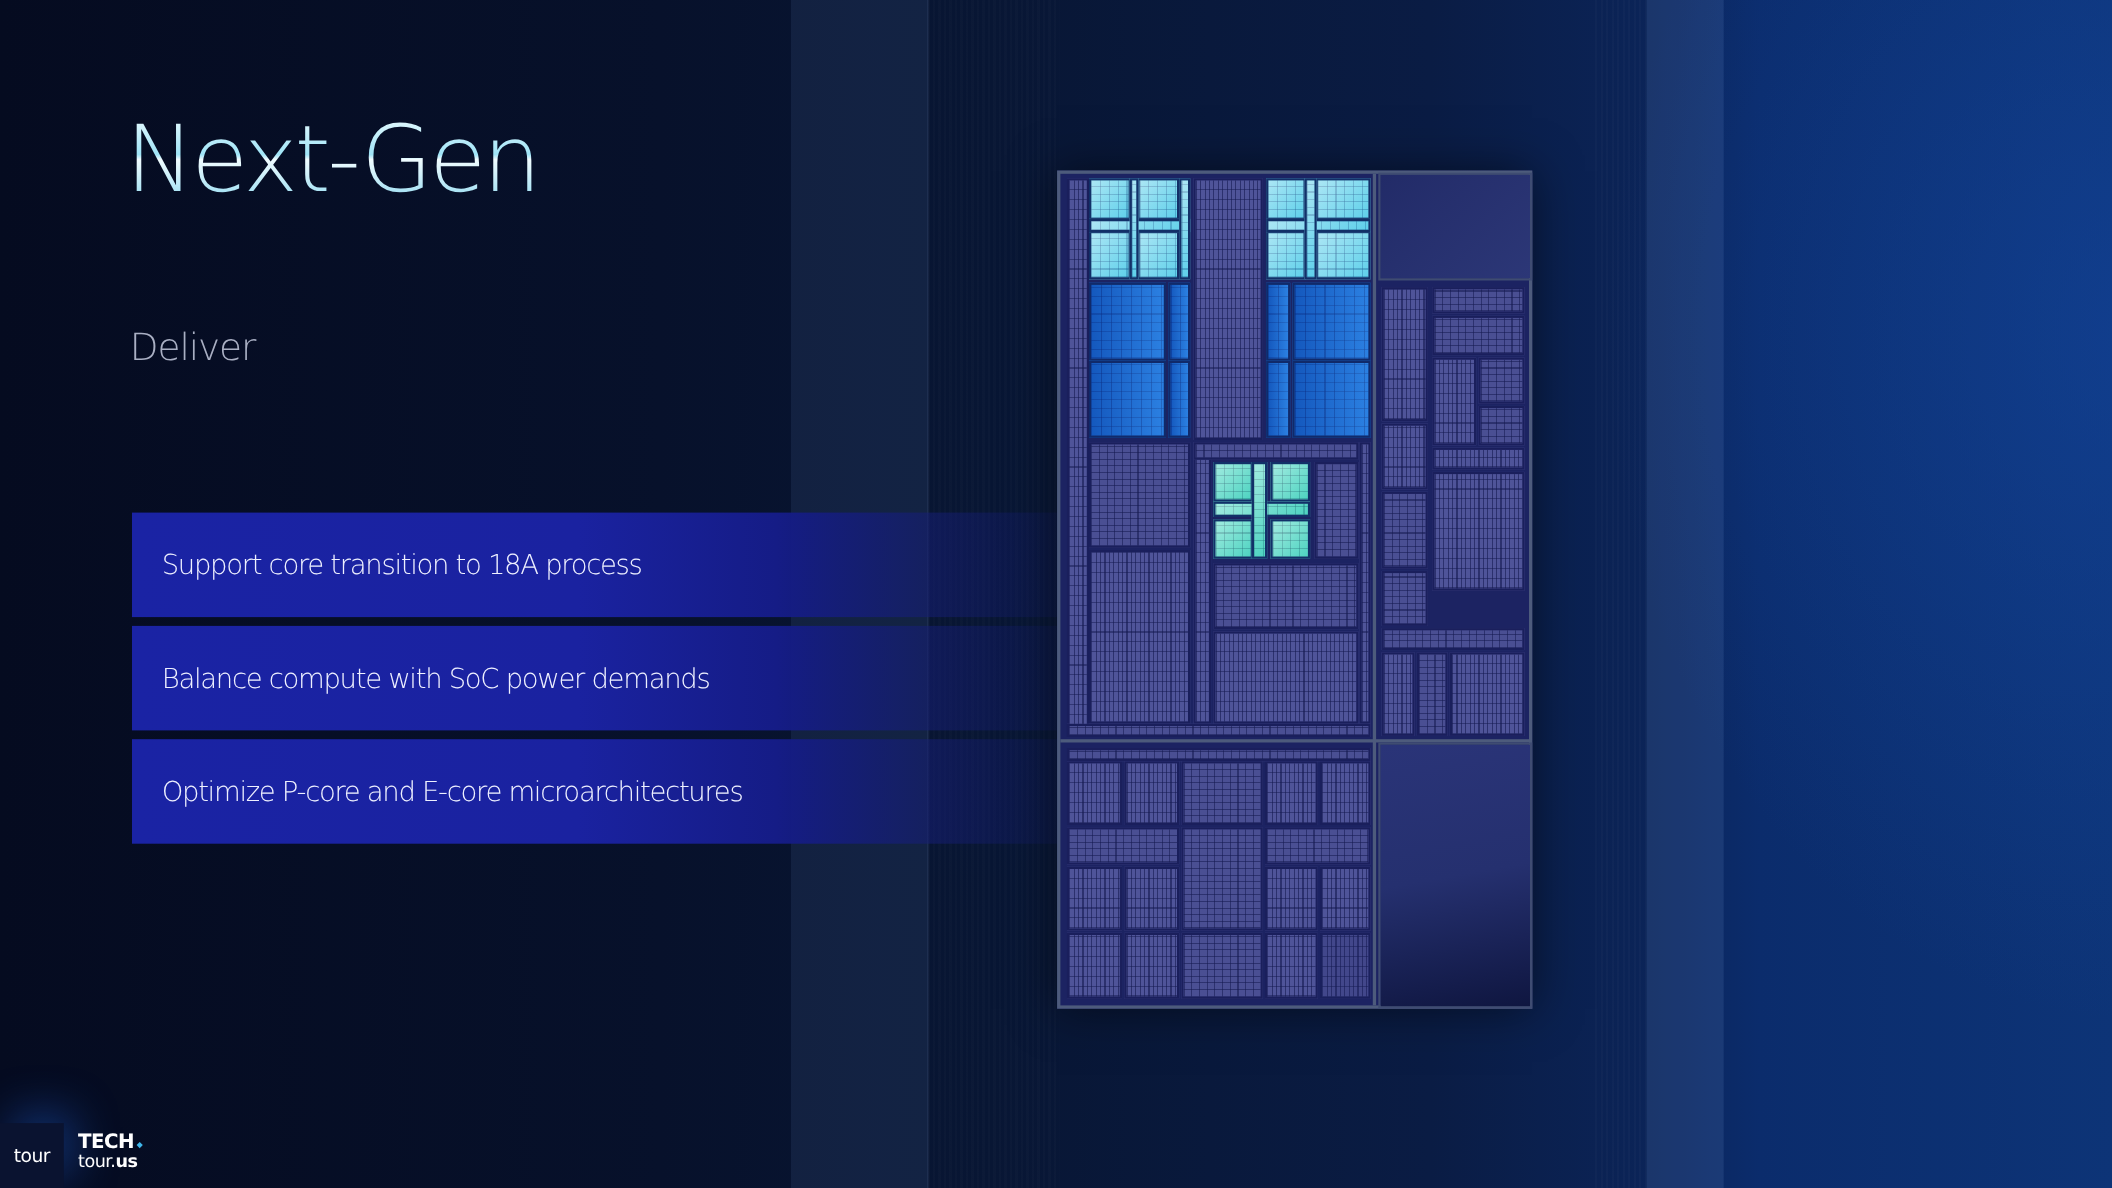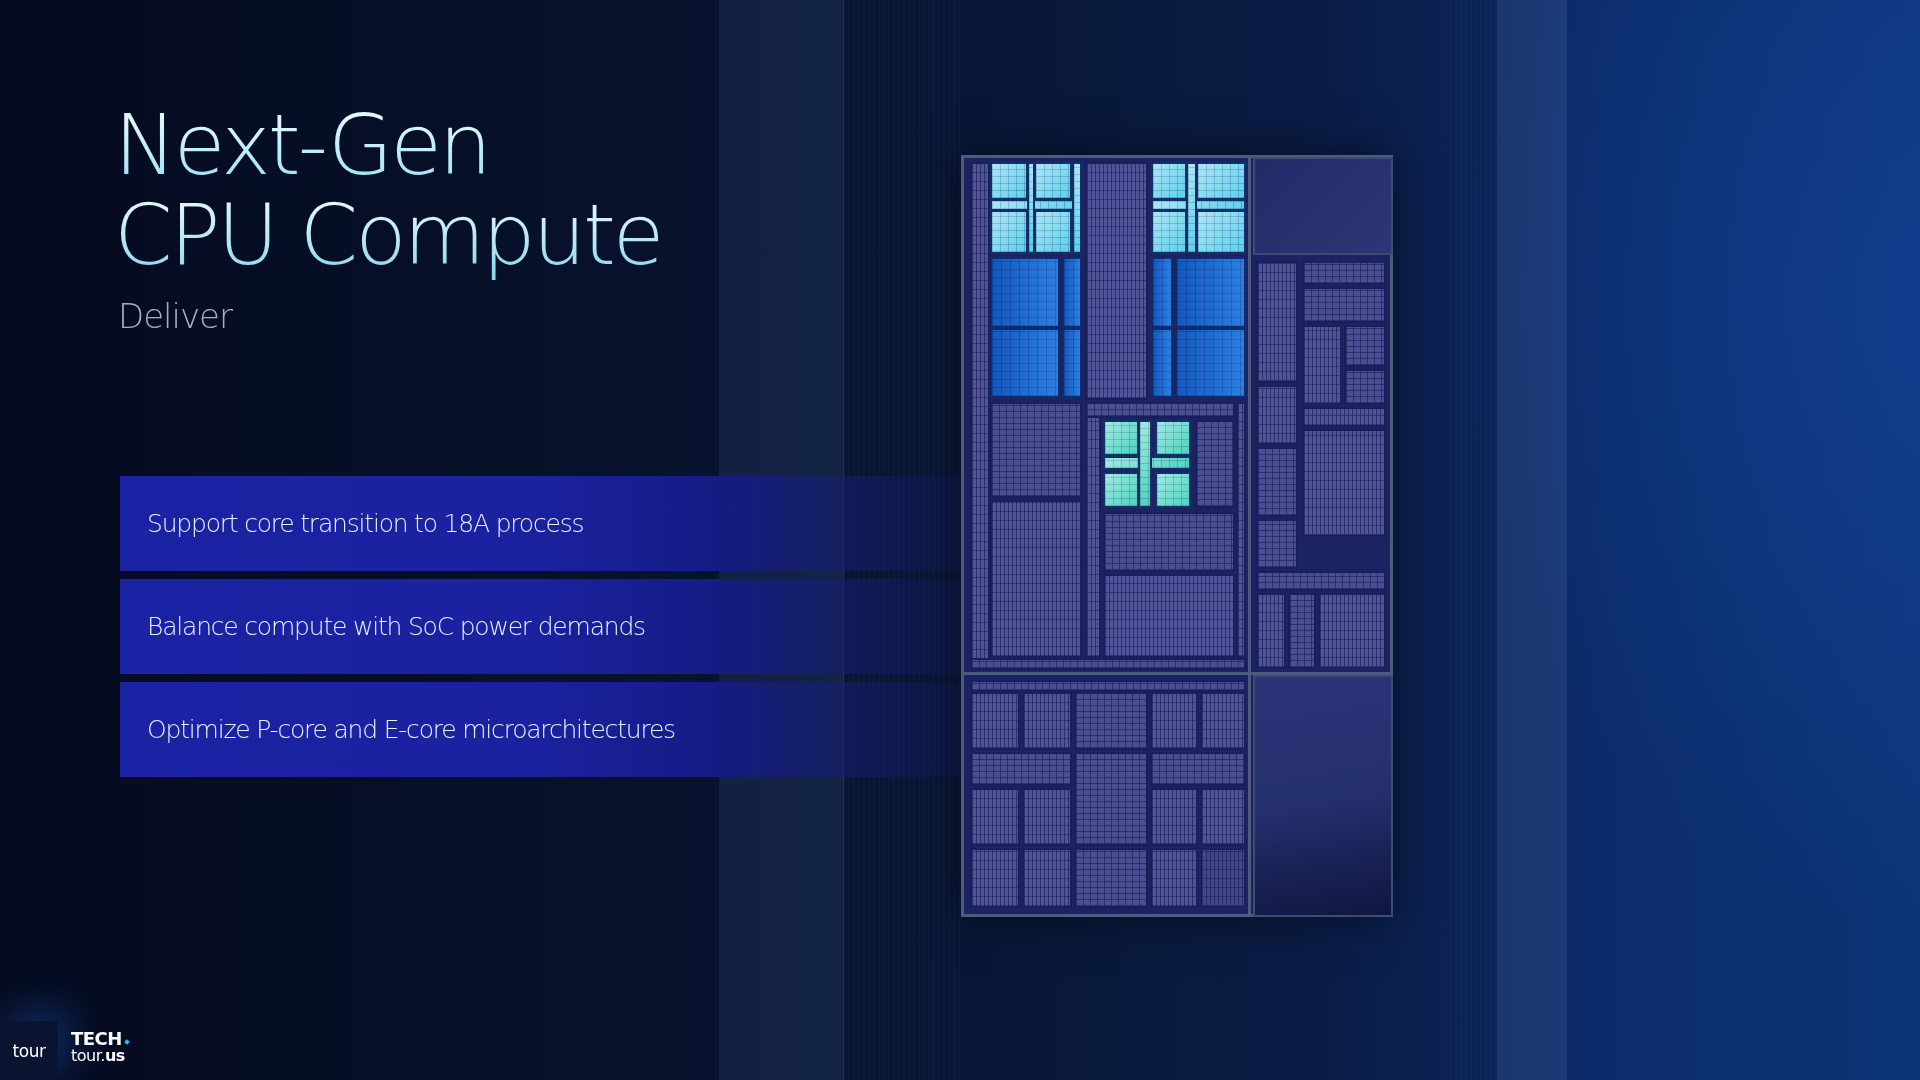--- a/index.html
+++ b/index.html
@@ -37,21 +37,21 @@
     background: linear-gradient(180deg, #f2fdff 0%, #9fe4f7 45%, #f0fcff 50%, #86d6ef 100%);
     -webkit-background-clip: text; background-clip: text; -webkit-text-fill-color: transparent;
   }
   .title span { display: block; }
   .subtitle {
     position: absolute; left: 118px; top: 296px; margin: 0;
     font-family: "DejaVu Sans", sans-serif; font-weight: 200;
     font-size: 34px; letter-spacing: -1px; color: #a9afc3;
   }
 
-  .bullets { position: absolute; left: 120px; top: 476px; width: 900px; }
+  .bullets { position: absolute; left: 120px; top: 466px; width: 900px; }
   .bullet {
     height: 95px; margin-bottom: 8px; display: flex; align-items: center;
     background: linear-gradient(90deg, #1a23a4 0%, #1a22a0 45%, #151c86 65%, rgba(22,30,120,0.55) 80%, rgba(10,16,60,0) 100%);
     box-sizing: border-box; padding-left: 27px;
   }
   .bullet-text {
     color: #eef0ff; font-family: "DejaVu Sans", sans-serif;
     font-size: 25px; letter-spacing: -1.2px; font-weight: 300;
   }
 
@@ -122,21 +122,20 @@
 
 <div class="bg"></div>
 <div class="bg-glow"></div>
 <div class="stripe stripe-a"></div>
 <div class="stripe-lines"></div>
 <div class="stripe-lines-b"></div>
 <div class="stripe stripe-b"></div>
 
 <h1 class="title">
   <span>Next-Gen</span>
-  <span>CPU Compute</span>
 </h1>
 <h2 class="subtitle">Deliver</h2>
 
 <div class="bullets">
   <div class="bullet">
     <span class="bullet-text">Support core transition to 18A process</span>
   </div>
   <div class="bullet">
     <span class="bullet-text">Balance compute with SoC power demands</span>
   </div>

